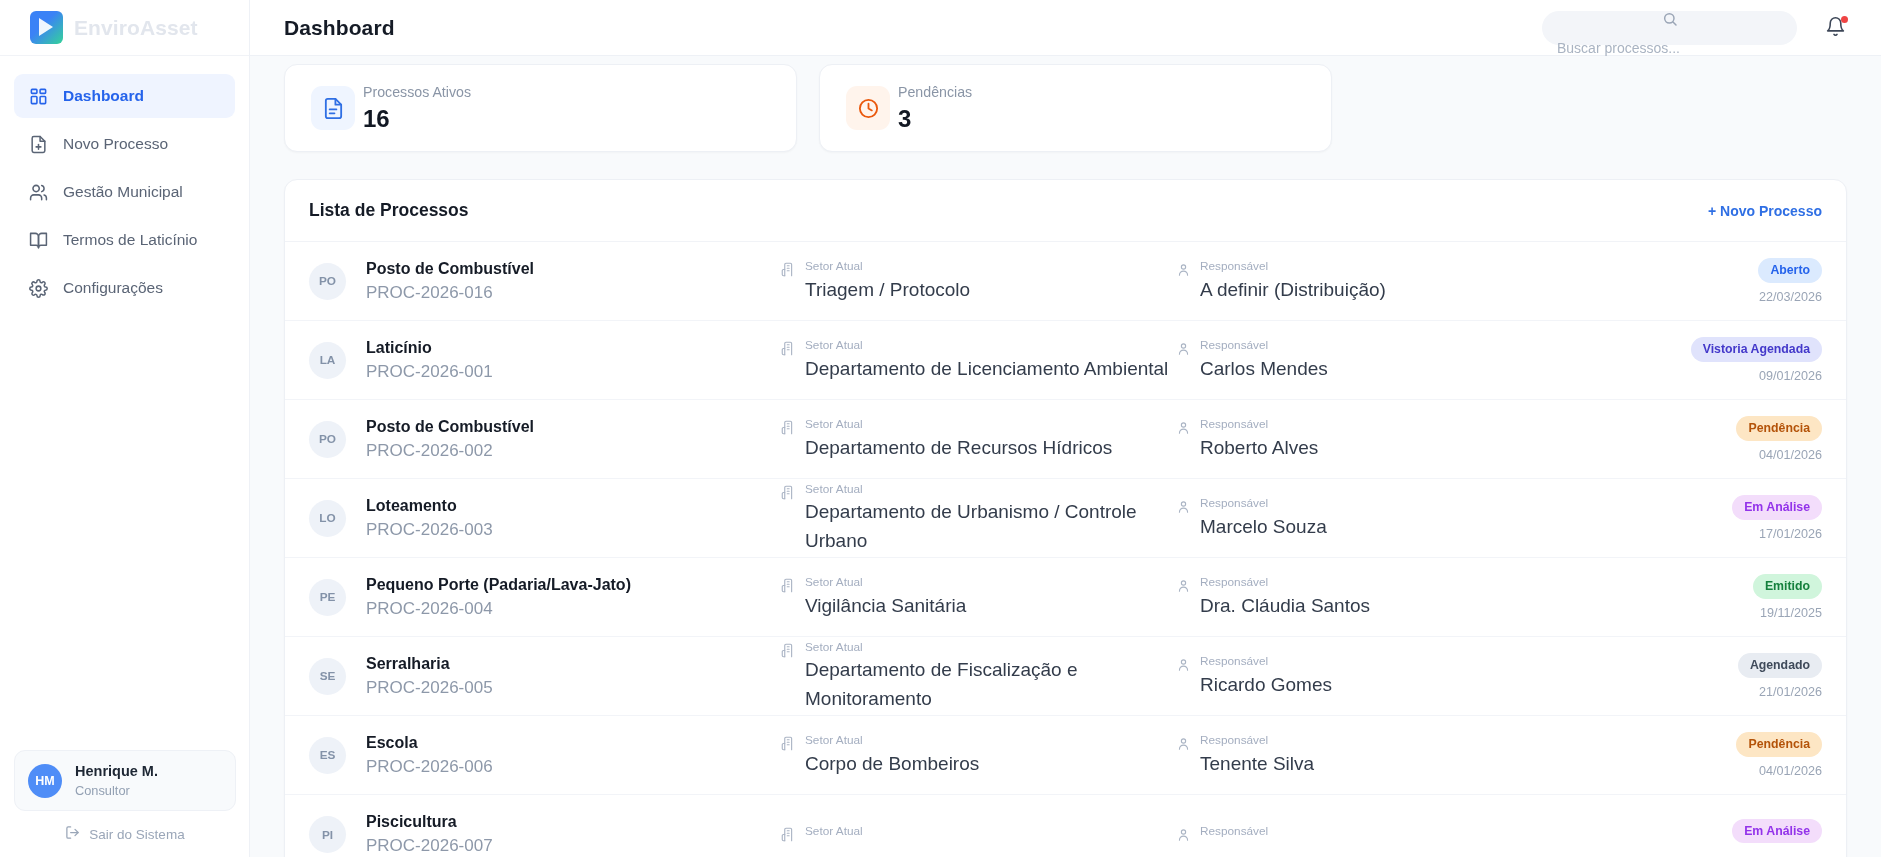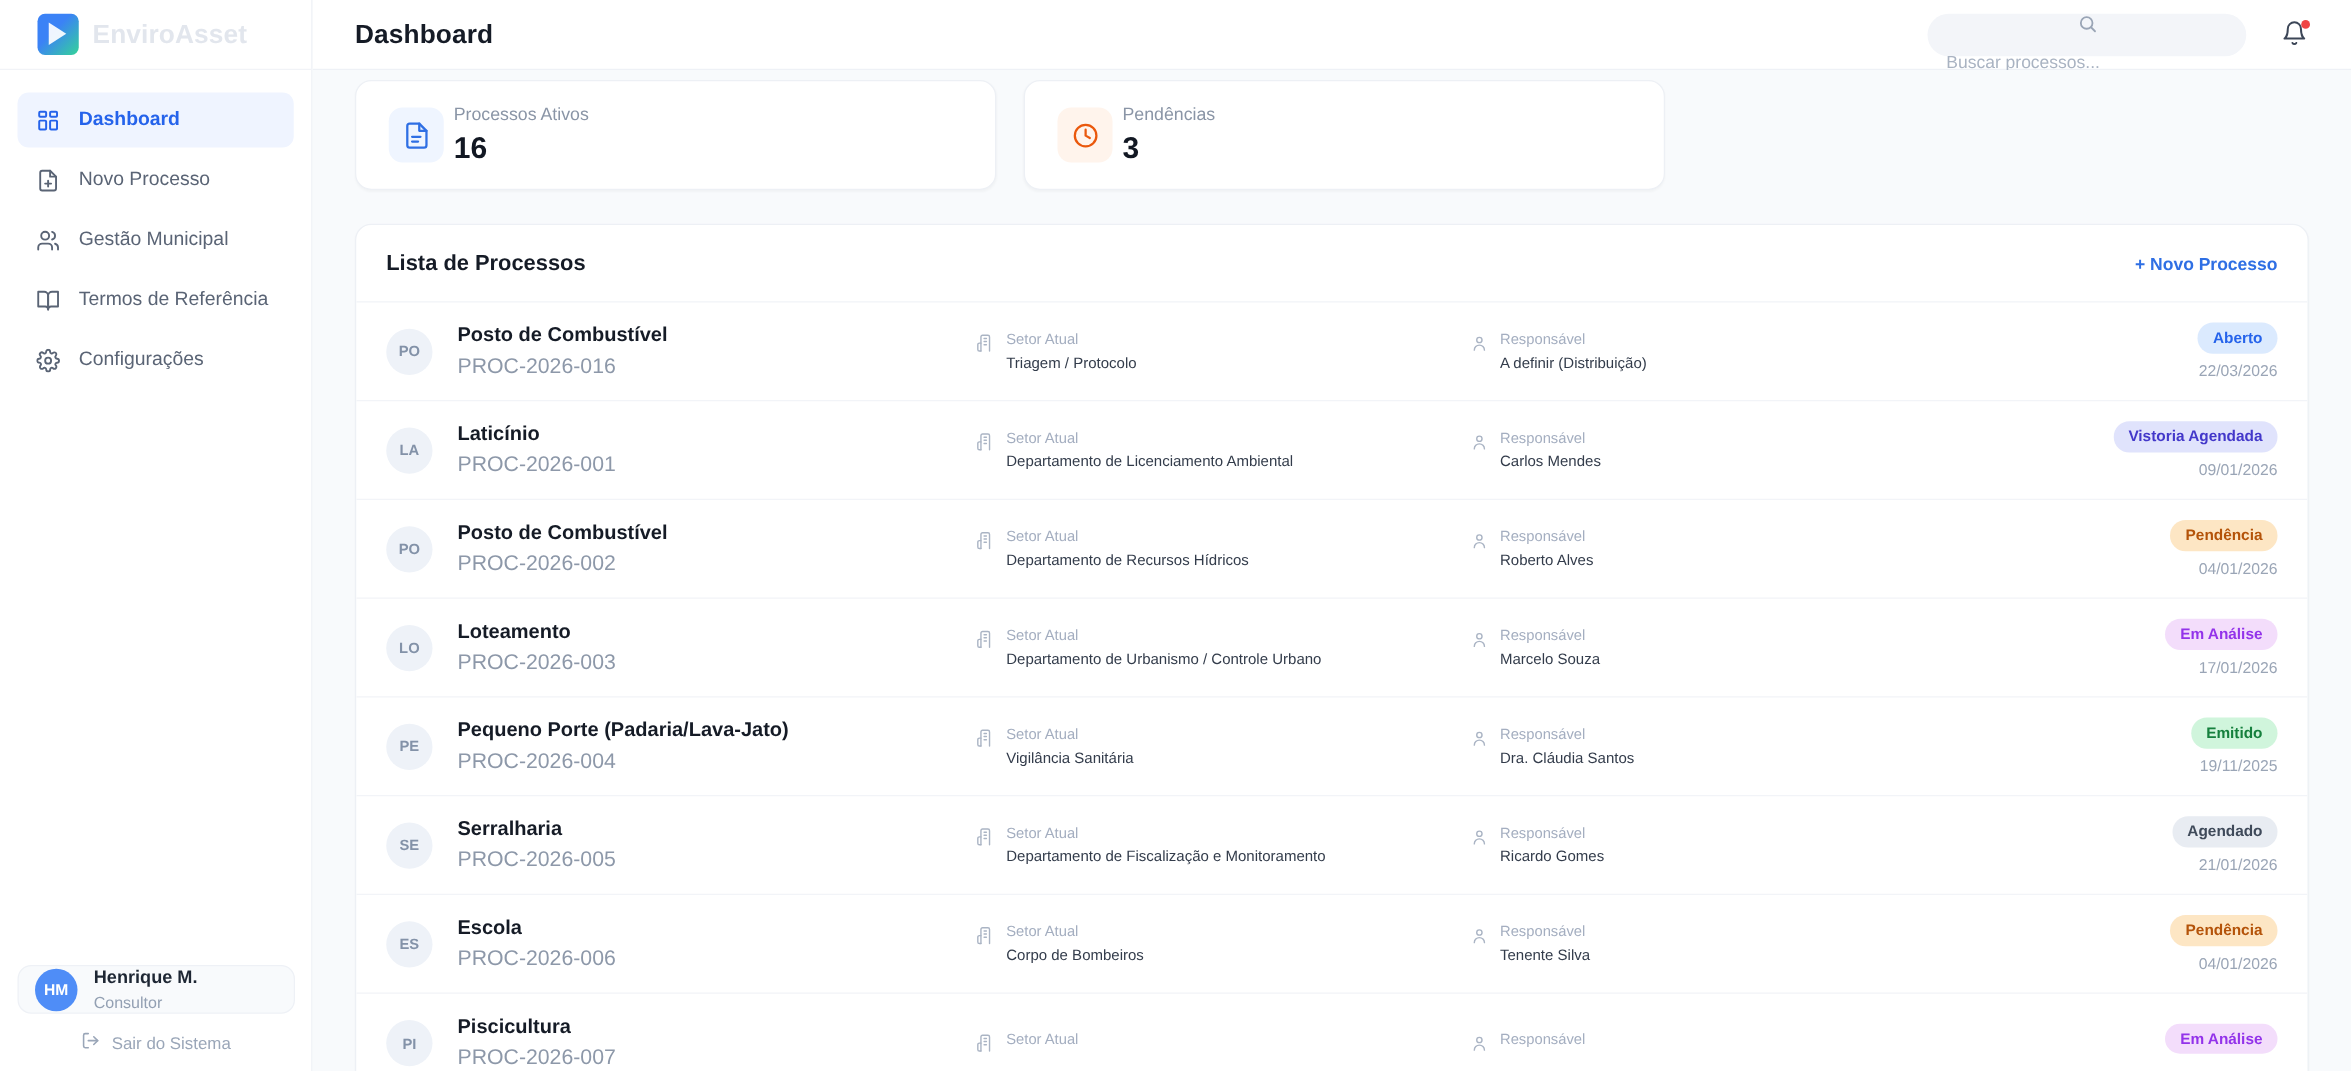--- a/index.html
+++ b/index.html
@@ -51,21 +51,21 @@
     color: #5a6475; font-size: 15.5px;
   }
   .nav-item.active { background: #eff4ff; color: #2563eb; font-weight: 700; }
   .nav-item .ic { width: 21px; height: 21px; display: flex; align-items: center; justify-content: center; flex: 0 0 21px; }
   .nav-item svg { display:block; }
 
   .user-area { position: absolute; left: 0; bottom: 0; width: 250px; padding: 0 14px 14px 14px; }
   .user-card {
     background: #f8fafc; border: 1px solid #eef1f6; border-radius: 11px;
     display: flex; align-items: center; gap: 13px;
-    padding: 0 13px; cursor: pointer;
+    padding: 11px 13px; cursor: pointer;
   }
   .avatar-lg {
     width: 34px; height: 34px; border-radius: 50%;
     background: #4f8df7; color: #fff;
     display: flex; align-items: center; justify-content: center;
     font-size: 12.5px; font-weight: 700; flex: 0 0 34px;
   }
   .user-name { font-size: 14.5px; font-weight: 700; color: #1e2734; line-height: 1.35; }
   .user-role { font-size: 12.8px; color: #93a0b3; line-height: 1.35; }
   .logout {
@@ -149,21 +149,21 @@
   }
   .col-name { width: 415px; flex: 0 0 415px; }
   .proc-title { font-size: 16px; font-weight: 700; color: #151b26; line-height: 1.45; }
   .proc-code { font-size: 17px; color: #8d98a9; line-height: 1.5; }
 
   .col-meta { display: flex; align-items: flex-start; gap: 9px; }
   .col-sector { width: 395px; flex: 0 0 395px; }
   .col-resp { width: 360px; flex: 0 0 360px; }
   .meta-ic { margin-top: 4px; flex: 0 0 15px; }
   .meta-label { font-size: 11.8px; color: #a4aec0; line-height: 1.5; }
-  .meta-value { font-size: 12px; color: #333c4b; line-height: 1.5; }
+  .meta-value { font-size: 19px; color: #333c4b; line-height: 1.5; }
 
   .col-status { margin-left: auto; text-align: right; }
   .badge {
     display: inline-block; padding: 4px 12px; border-radius: 999px;
     font-size: 12.3px; font-weight: 600; line-height: 1.35;
   }
   .row-date { font-size: 12.6px; color: #9aa5b6; margin-top: 7px; }
 </style>
 </head>
 <body>
@@ -213,21 +213,21 @@
         <span>Gestão Municipal</span>
       </div>
 
       <div class="nav-item">
         <span class="ic">
           <svg width="19" height="19" viewBox="0 0 24 24" fill="none" stroke="currentColor" stroke-width="1.9" stroke-linecap="round" stroke-linejoin="round">
             <path d="M2 3h6a4 4 0 0 1 4 4v14a3 3 0 0 0-3-3H2z"></path>
               <path d="M22 3h-6a4 4 0 0 0-4 4v14a3 3 0 0 1 3-3h7z"></path>
           </svg>
         </span>
-        <span>Termos de Referência</span>
+        <span>Termos de Laticínio</span>
       </div>
 
       <div class="nav-item">
         <span class="ic">
           <svg width="19" height="19" viewBox="0 0 24 24" fill="none" stroke="currentColor" stroke-width="1.9" stroke-linecap="round" stroke-linejoin="round">
             <circle cx="12" cy="12" r="3"></circle>
             <path d="M19.4 15a1.65 1.65 0 0 0 .33 1.82l.06.06a2 2 0 1 1-2.83 2.83l-.06-.06a1.65 1.65 0 0 0-1.82-.33 1.65 1.65 0 0 0-1 1.51V21a2 2 0 1 1-4 0v-.09A1.65 1.65 0 0 0 9 19.4a1.65 1.65 0 0 0-1.82.33l-.06.06a2 2 0 1 1-2.83-2.83l.06-.06a1.65 1.65 0 0 0 .33-1.82 1.65 1.65 0 0 0-1.51-1H3a2 2 0 1 1 0-4h.09A1.65 1.65 0 0 0 4.6 9a1.65 1.65 0 0 0-.33-1.82l-.06-.06a2 2 0 1 1 2.83-2.83l.06.06A1.65 1.65 0 0 0 9 4.6h.09A1.65 1.65 0 0 0 10 3.09V3a2 2 0 1 1 4 0v.09A1.65 1.65 0 0 0 15 4.6a1.65 1.65 0 0 0 1.82-.33l.06-.06a2 2 0 1 1 2.83 2.83l-.06.06A1.65 1.65 0 0 0 19.4 9v.09a1.65 1.65 0 0 0 1.51 1H21a2 2 0 1 1 0 4h-.09a1.65 1.65 0 0 0-1.51 1z"></path>
           </svg>
         </span>
         <span>Configurações</span>

